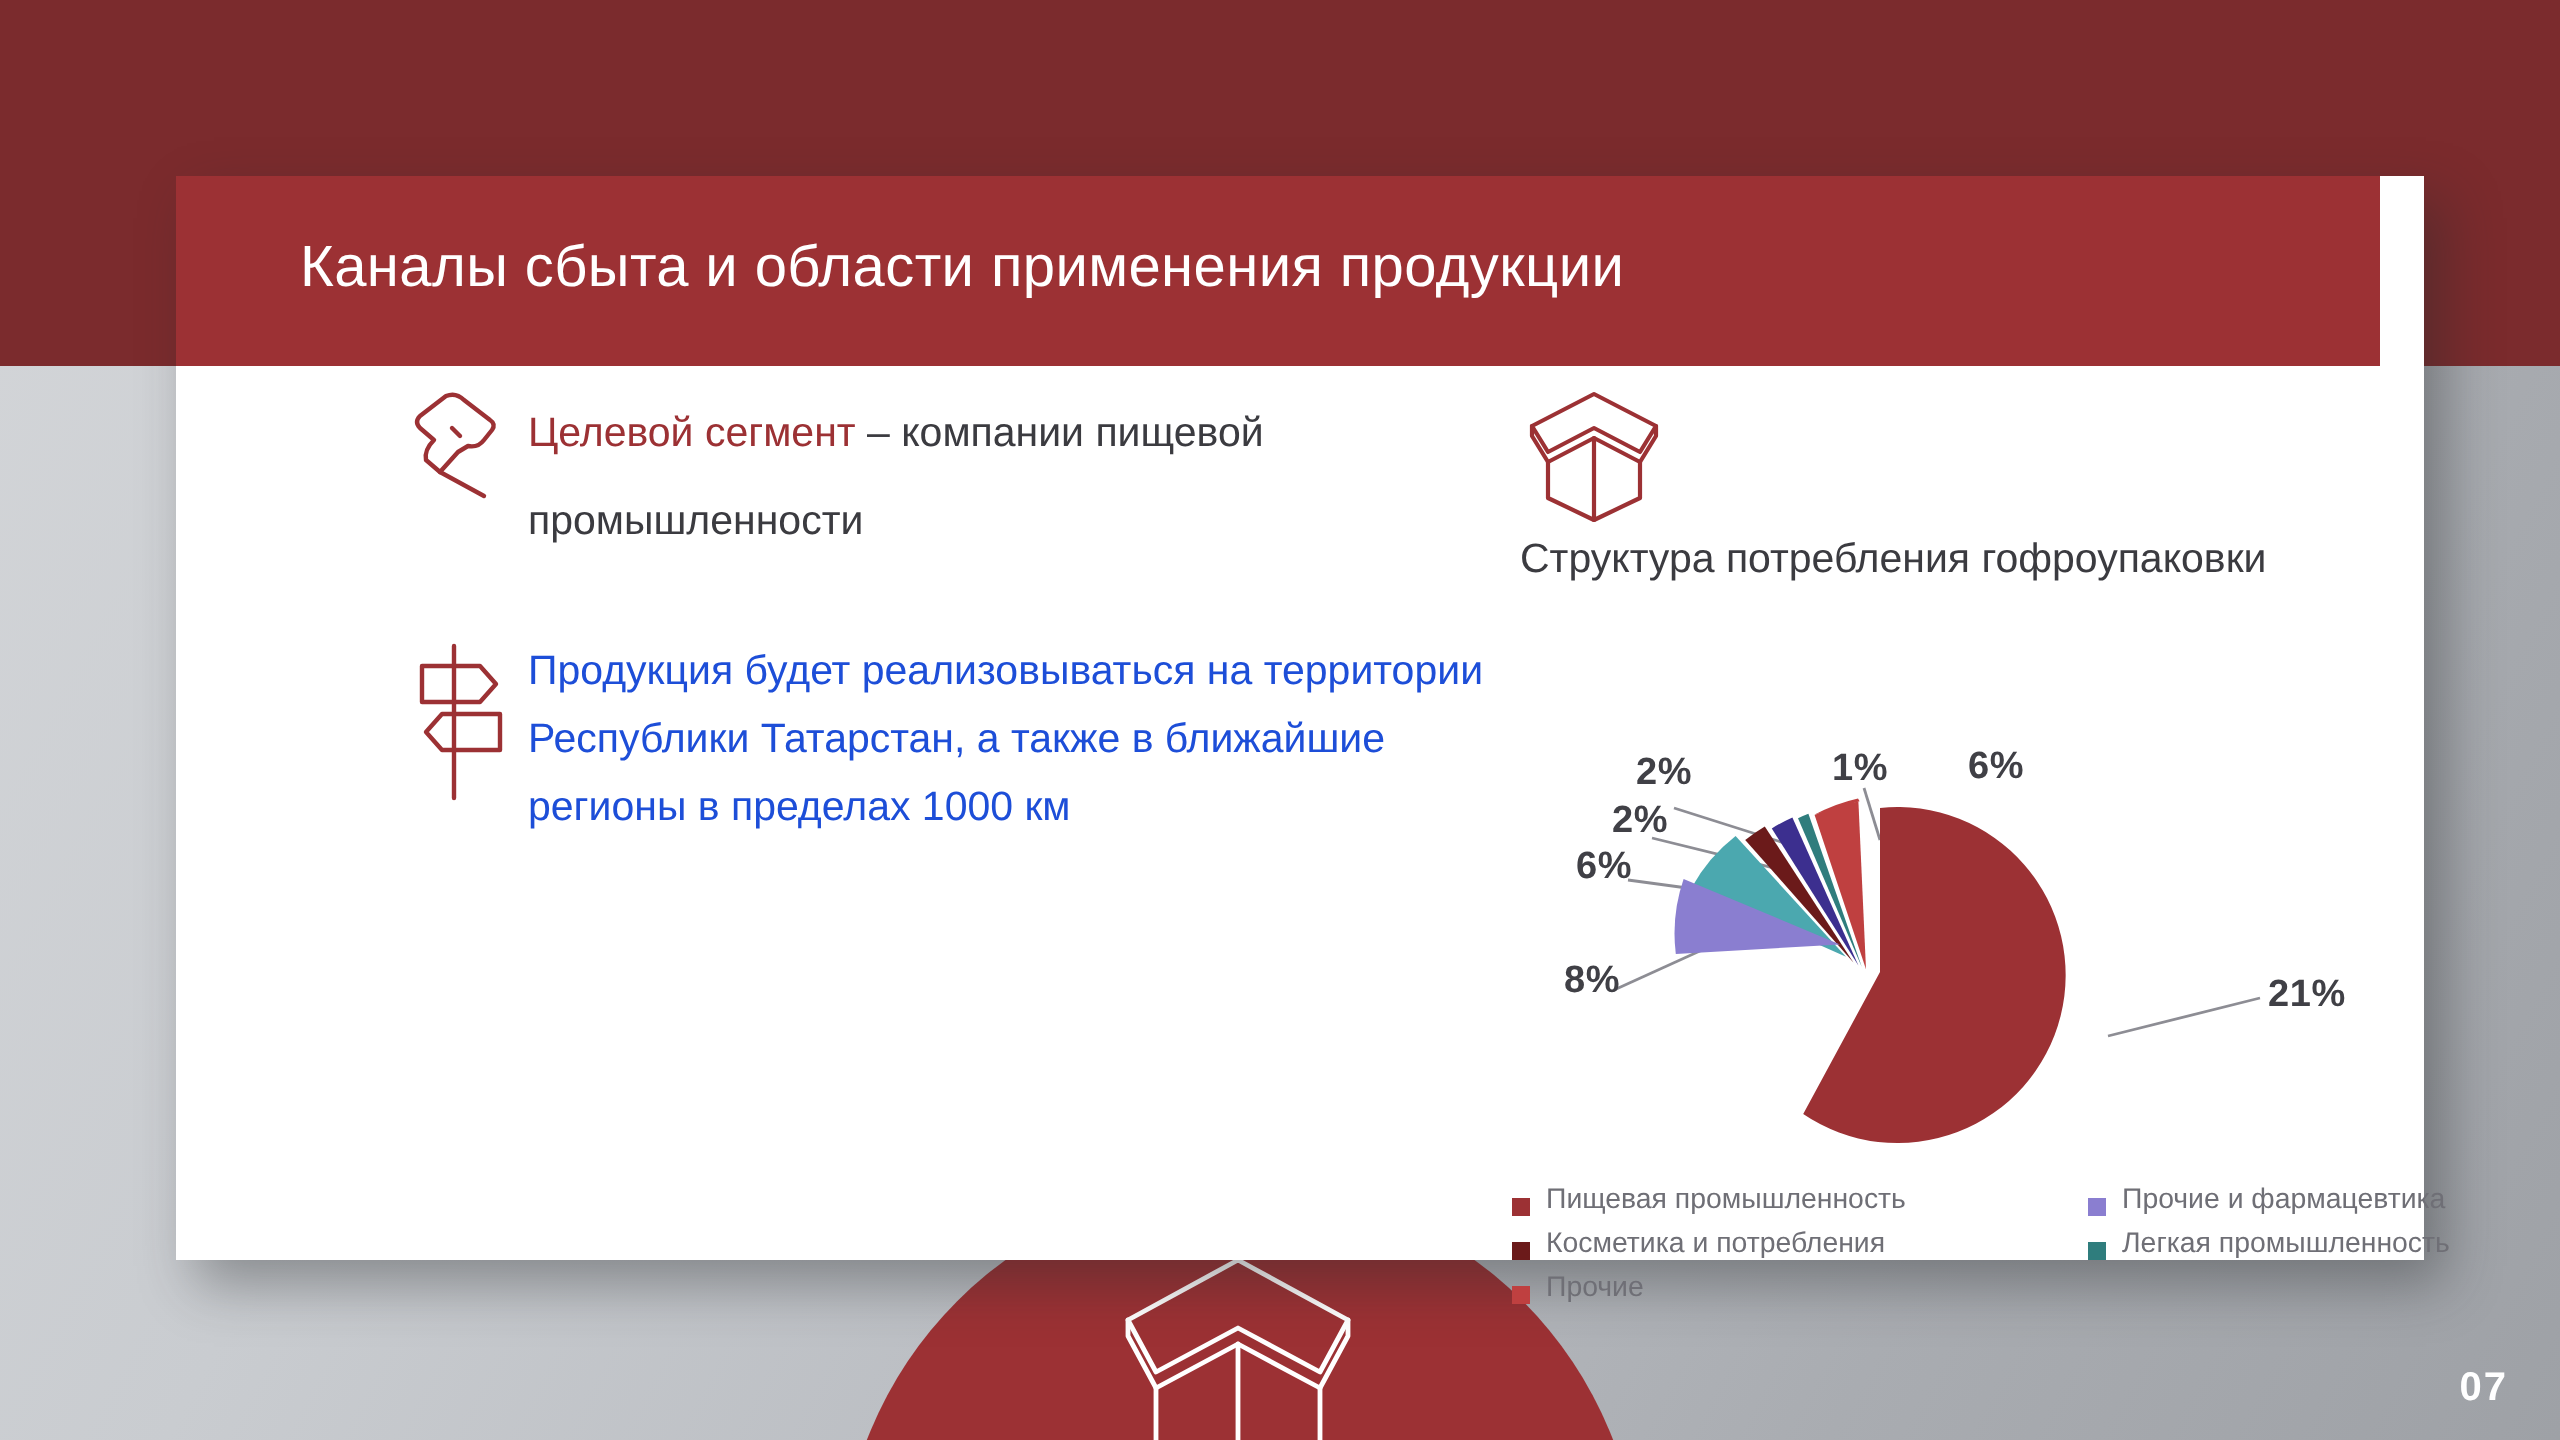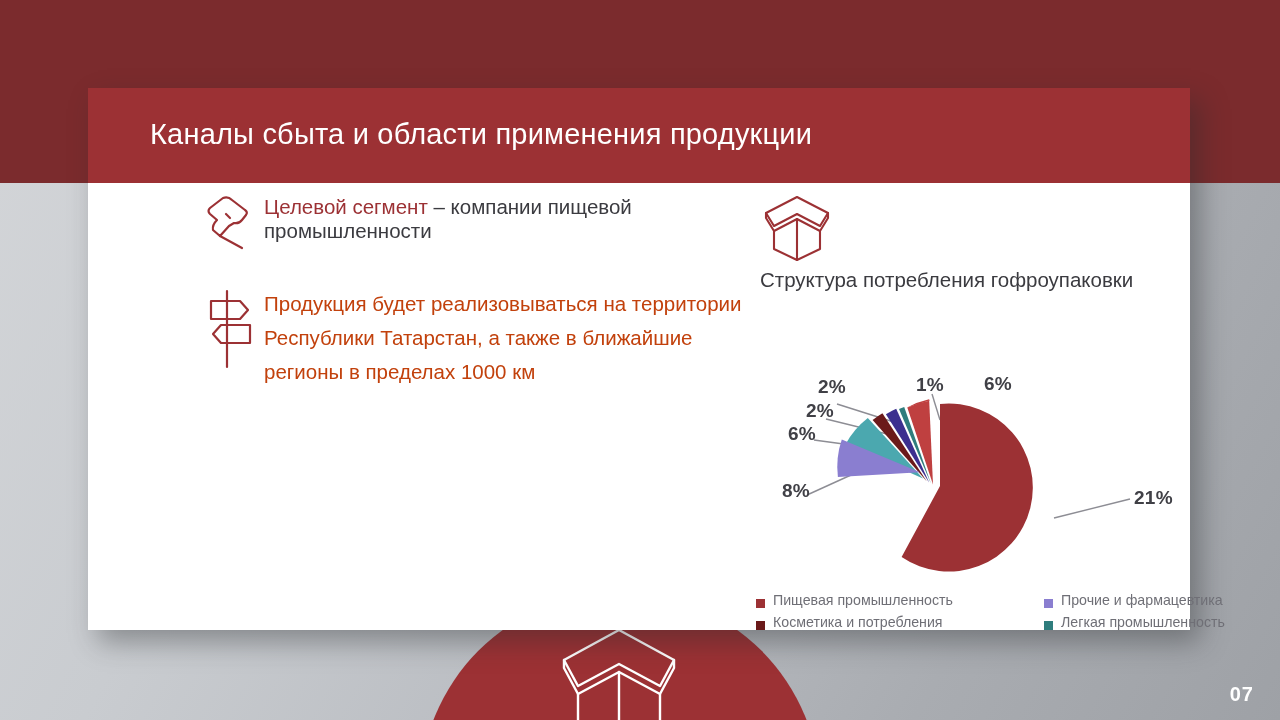--- a/index.html
+++ b/index.html
@@ -25,47 +25,48 @@
     position:absolute;left:420px;top:592px;width:400px;height:400px;
     border-radius:50%;background:#9c3134;
   }
   .circle-deco svg{position:absolute;left:104px;top:24px;}
 
   
   .card{
     position:absolute;left:88px;top:88px;width:1102px;height:542px;
     background:#ffffff;
     box-shadow:10px 12px 26px rgba(40,42,46,.40);
+    padding-left:22px;
   }
   .card-header{
     position:absolute;left:0;top:0;width:1102px;height:95px;
     background:#9c3134;
   }
   .card-title{
     position:absolute;left:62px;top:30px;
     color:#ffffff;font-size:29px;font-weight:400;letter-spacing:.2px;
     white-space:nowrap;
   }
 
   
   .col-left{position:absolute;left:104px;top:105px;width:580px;}
 
   .row{display:flex;align-items:flex-start;}
   .row .ic{flex:0 0 auto;width:72px;display:flex;justify-content:center;}
   .row .tx{flex:1 1 auto;}
 
   .block1{margin-top:0px;}
   .block1 .tx{
-    font-size:20.5px;line-height:24px;color:#3b3b40;padding-top:2px;
+    font-size:20.5px;line-height:44px;color:#3b3b40;padding-top:2px;
   }
   .accent{color:#9c3134;}
 
   .block2{margin-top:36px;}
   .block2 .tx{
-    font-size:20.5px;line-height:34px;color:#c2410c;padding-top:0px;
+    font-size:20.5px;line-height:34px;color:#1d4ed8;padding-top:0px;
   }
 
   
   .col-right{position:absolute;left:672px;top:104px;width:420px;}
   .rhead{display:flex;align-items:flex-start;flex-direction:column;}
   .rhead .ic{flex:0 0 auto;width:84px;display:flex;justify-content:flex-start;}
   .rhead .tx{
     flex:1 1 auto;font-size:20.5px;line-height:31px;color:#3b3b40;padding-top:2px;
   }
 
@@ -210,19 +211,23 @@
         <span class="lg-tx">Прочие и фармацевтика</span>
       </div>
       <div class="lg-item">
         <span class="lg-sw" style="background:#6b1a1a"></span>
         <span class="lg-tx">Косметика и потребления</span>
       </div>
       <div class="lg-item">
         <span class="lg-sw" style="background:#2f7d7d"></span>
         <span class="lg-tx">Легкая промышленность</span>
       </div>
+      <div class="lg-item">
+        <span class="lg-sw" style="background:#bf4040"></span>
+        <span class="lg-tx">Прочие</span>
+      </div>
     </div>
 
   </div>
 
   <div class="pageno">07</div>
 
 </div>
 
 </body></html>

